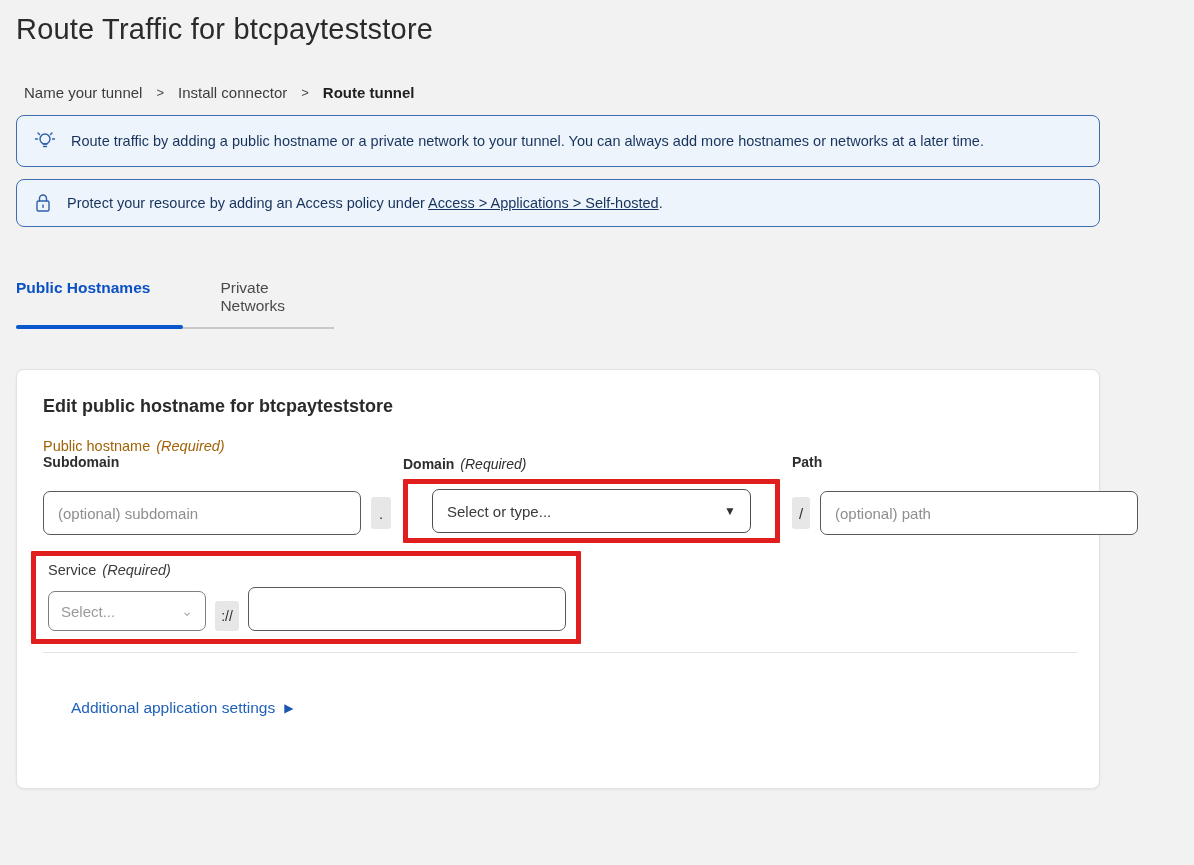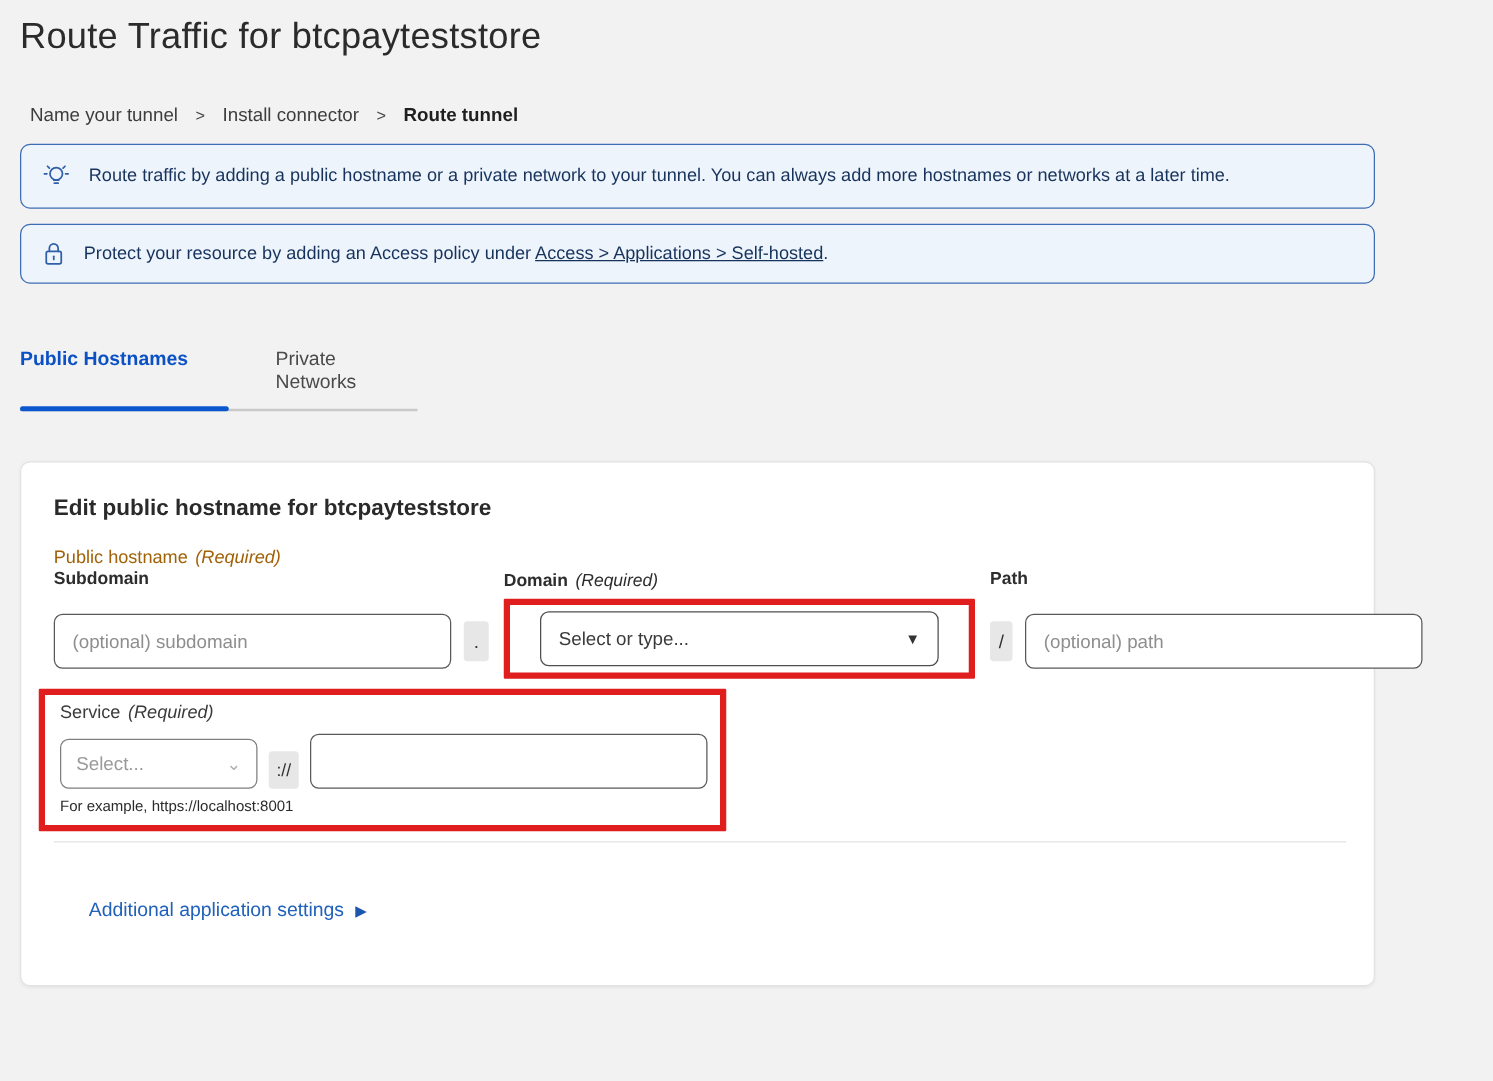--- a/index.html
+++ b/index.html
@@ -342,21 +342,20 @@
         <span>Service</span><span class="req">(Required)</span>
       </div>
       <div class="service-controls">
         <div class="select-box">
           <span>Select...</span>
           <span class="chev">⌄</span>
         </div>
         <span class="chip proto">://</span>
         <input class="text-input service-url" type="text" style="">
       </div>
-      <div class="helper">For example, https://localhost:8001</div>
     </div>
 
     <div class="divider"></div>
 
     <div class="settings-link">
       <span>Additional application settings</span>
       <span class="tri">▶</span>
     </div>
   </div>
 

